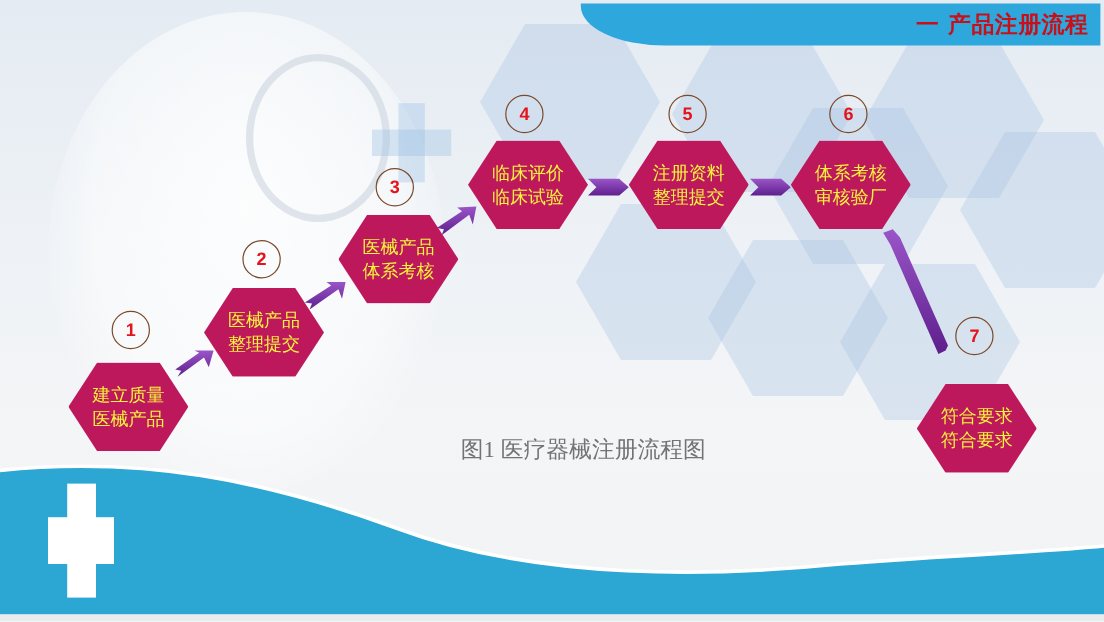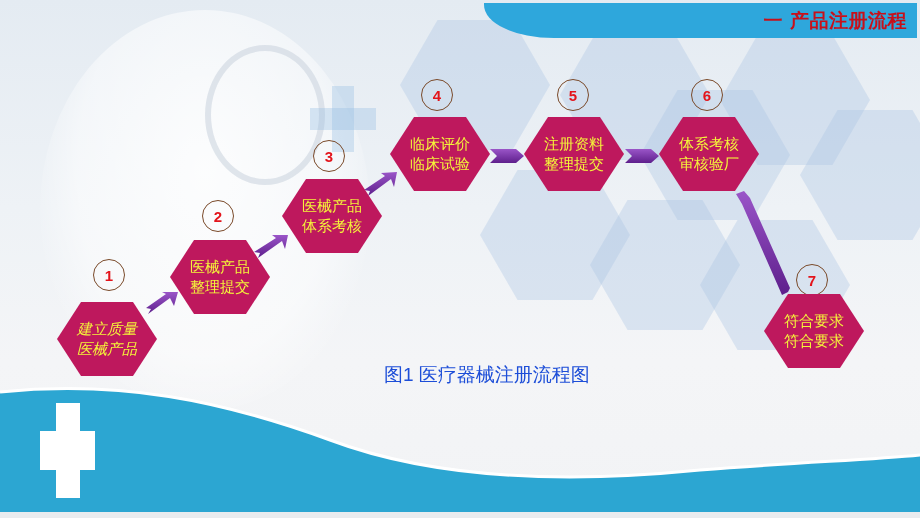--- a/index.html
+++ b/index.html
@@ -54,22 +54,22 @@
     color: #f4f43a; font-size: 15px; line-height: 20px; text-align: center;
   }
   .num {
     position: absolute; width: 32px; height: 32px; border: 1.5px solid #7a4a2a; border-radius: 50%;
     display: flex; align-items: center; justify-content: center;
     color: #e3141b; font-weight: bold; font-size: 15px;
     font-family: "Liberation Sans", sans-serif;
   }
   .caption {
     position: absolute; left: 384px; top: 362px;
-    font-family: Liberation Sans, sans-serif;
-    font-size: 19px; color: #1d4ed8;
+    font-family: Liberation Serif, serif;
+    font-size: 19px; color: #737373;
   }
 </style>
 </head>
 <body>
 
 <div class="bg">
   <div class="bg-hex" style="left:400px;top:20px;"></div>
   <div class="bg-hex" style="left:560px;top:30px;"></div>
   <div class="bg-hex" style="left:720px;top:35px;"></div>
   <div class="bg-hex" style="left:640px;top:90px;"></div>
@@ -126,21 +126,21 @@
   <g>
     <polygon points="625,149 651,149 659,156 651,163 625,163 632,156" fill="url(#ag)"></polygon>
   </g>
 
   <g>
     <polygon points="736,194 744,191 750,198 790,288 788,292 782,295 742,204" fill="url(#ag)"></polygon>
   </g>
 </svg>
 
 <div class="num" style="left:93px;top:259px;">1</div>
-<div class="hex" style="left:57px;top:302px;font-style:italic;">
+<div class="hex" style="left:57px;top:302px;">
   <span>建立质量</span>
   <span>医械产品</span>
 </div>
 
 <div class="num" style="left:202px;top:200px;">2</div>
 <div class="hex" style="left:170px;top:240px;">
   <span>医械产品</span>
   <span>整理提交</span>
 </div>
 
@@ -162,18 +162,18 @@
   <span>整理提交</span>
 </div>
 
 <div class="num" style="left:691px;top:79px;">6</div>
 <div class="hex" style="left:659px;top:117px;">
   <span>体系考核</span>
   <span>审核验厂</span>
 </div>
 
 <div class="num" style="left:796px;top:264px;">7</div>
-<div class="hex" style="left:764px;top:294px;">
+<div class="hex" style="left:764px;top:320px;">
   <span>符合要求</span>
   <span>符合要求</span>
 </div>
 
 <div class="caption">图1  医疗器械注册流程图</div>
 
 </body></html>

